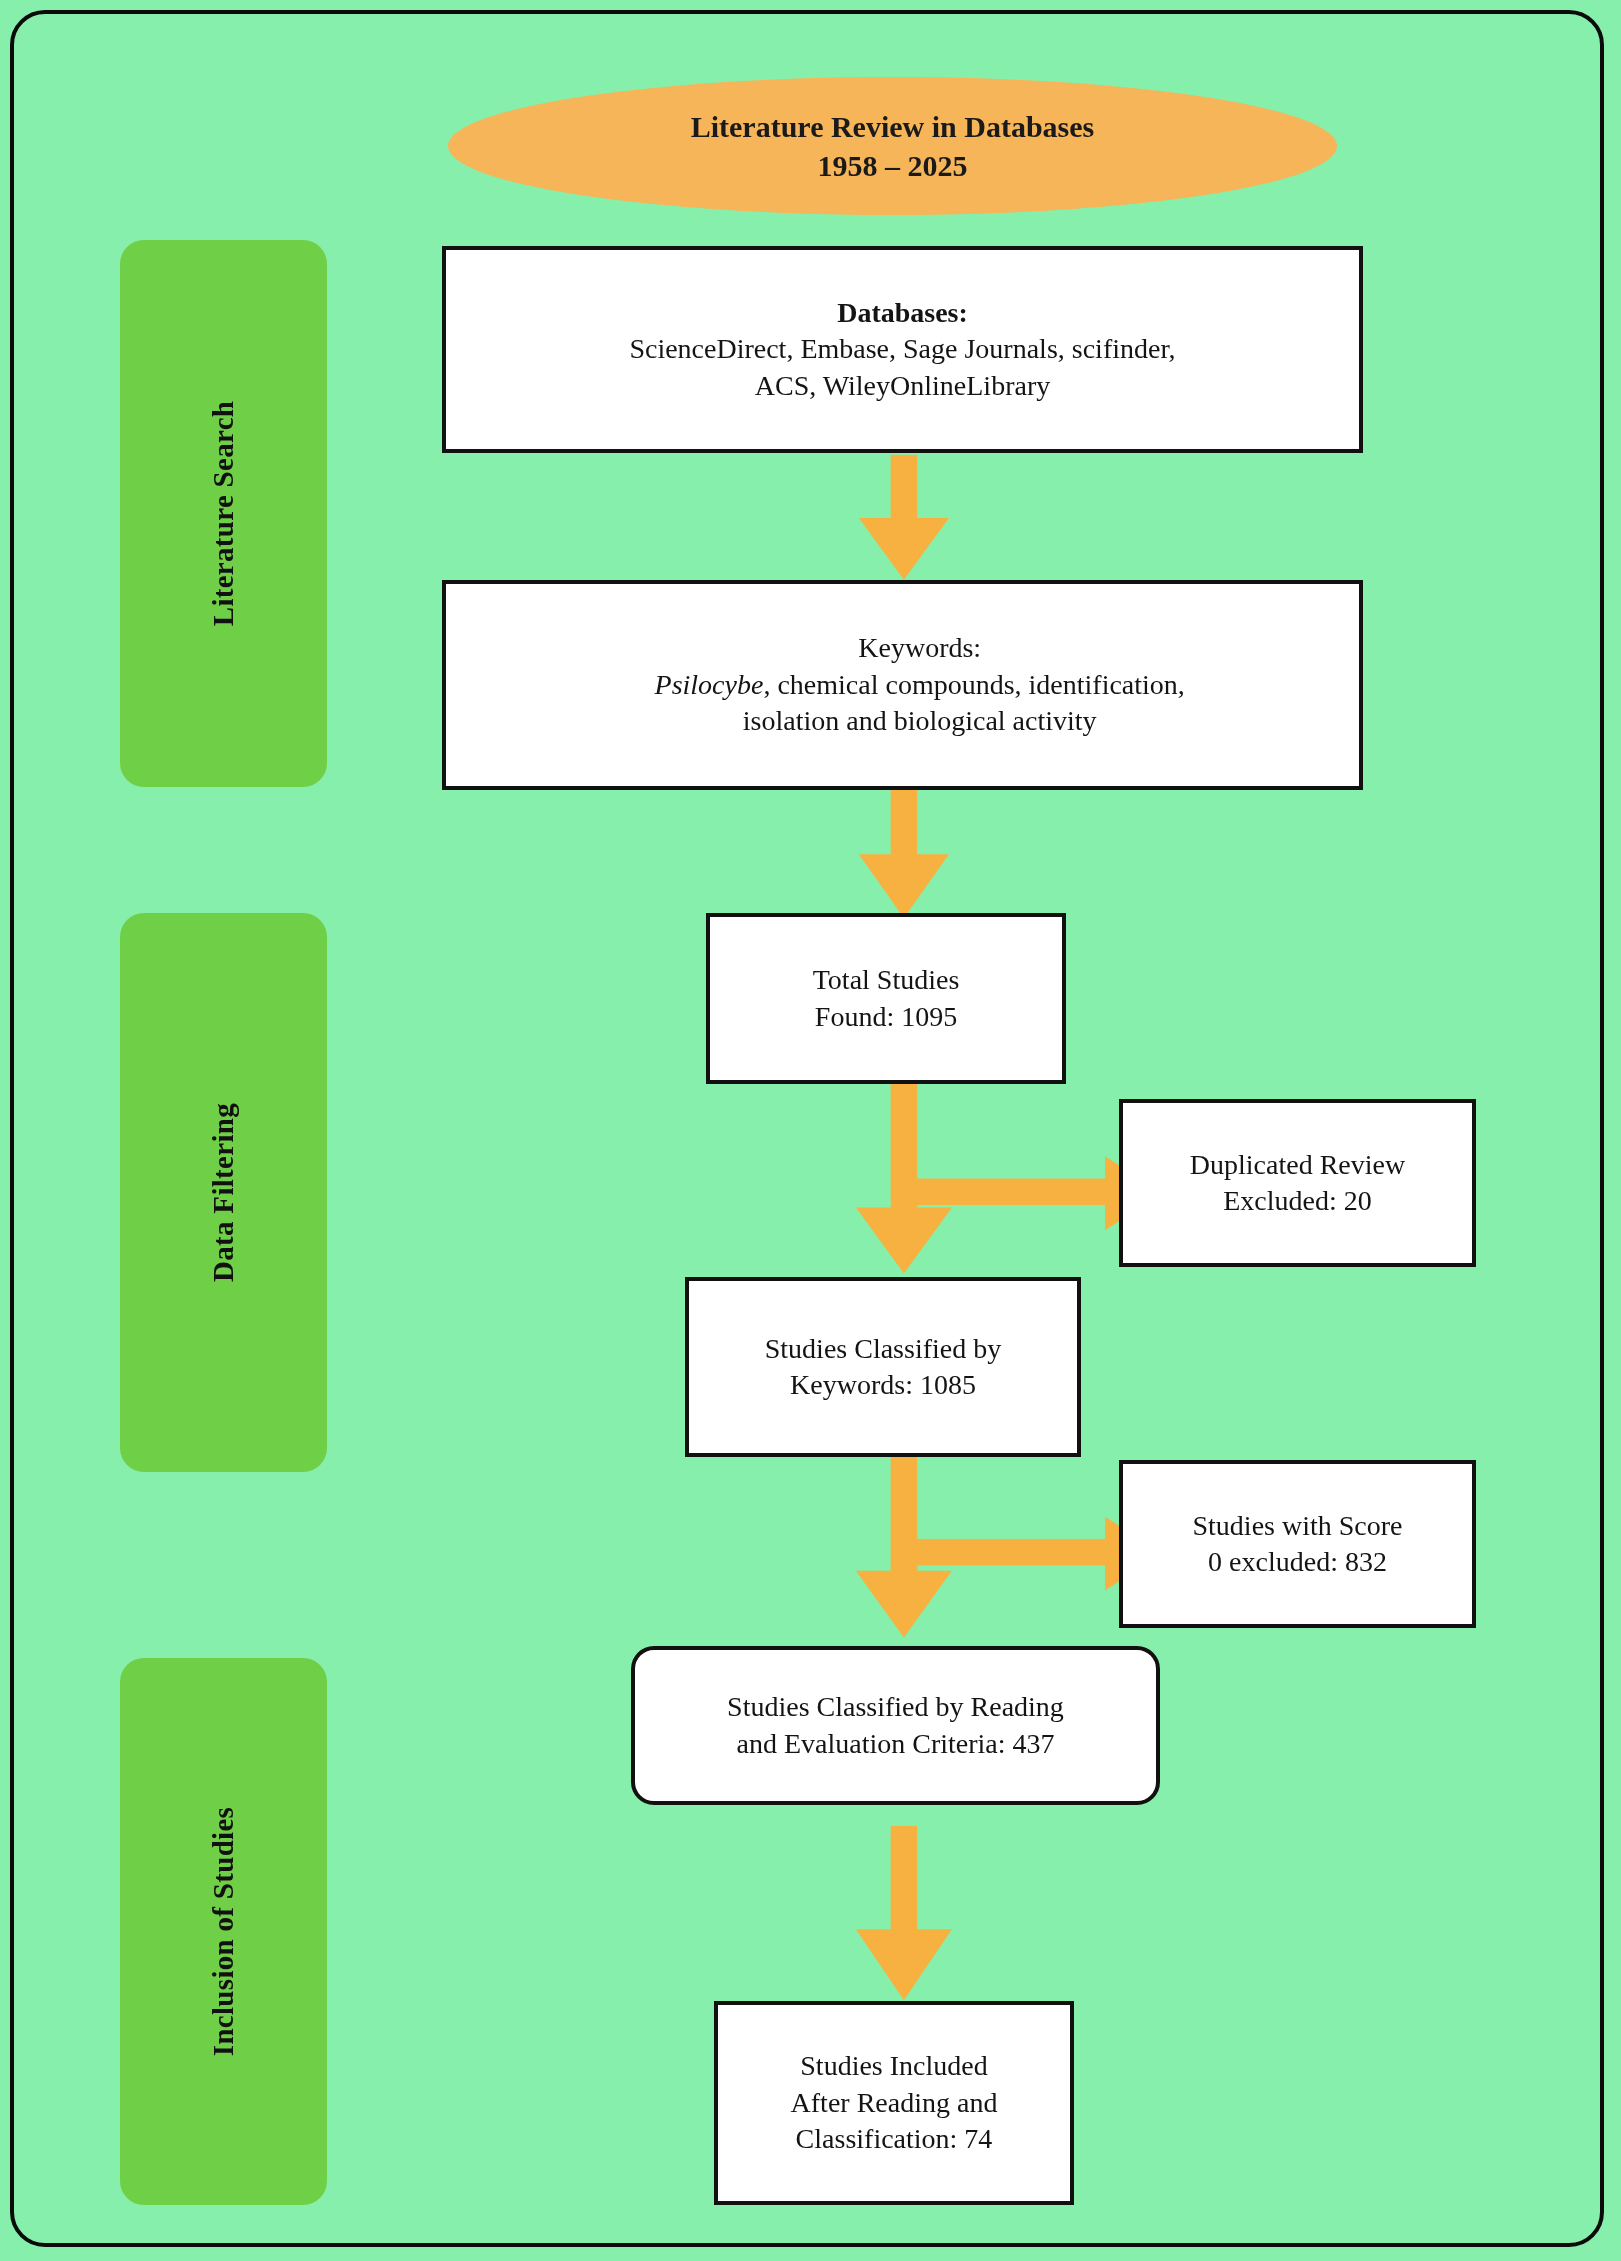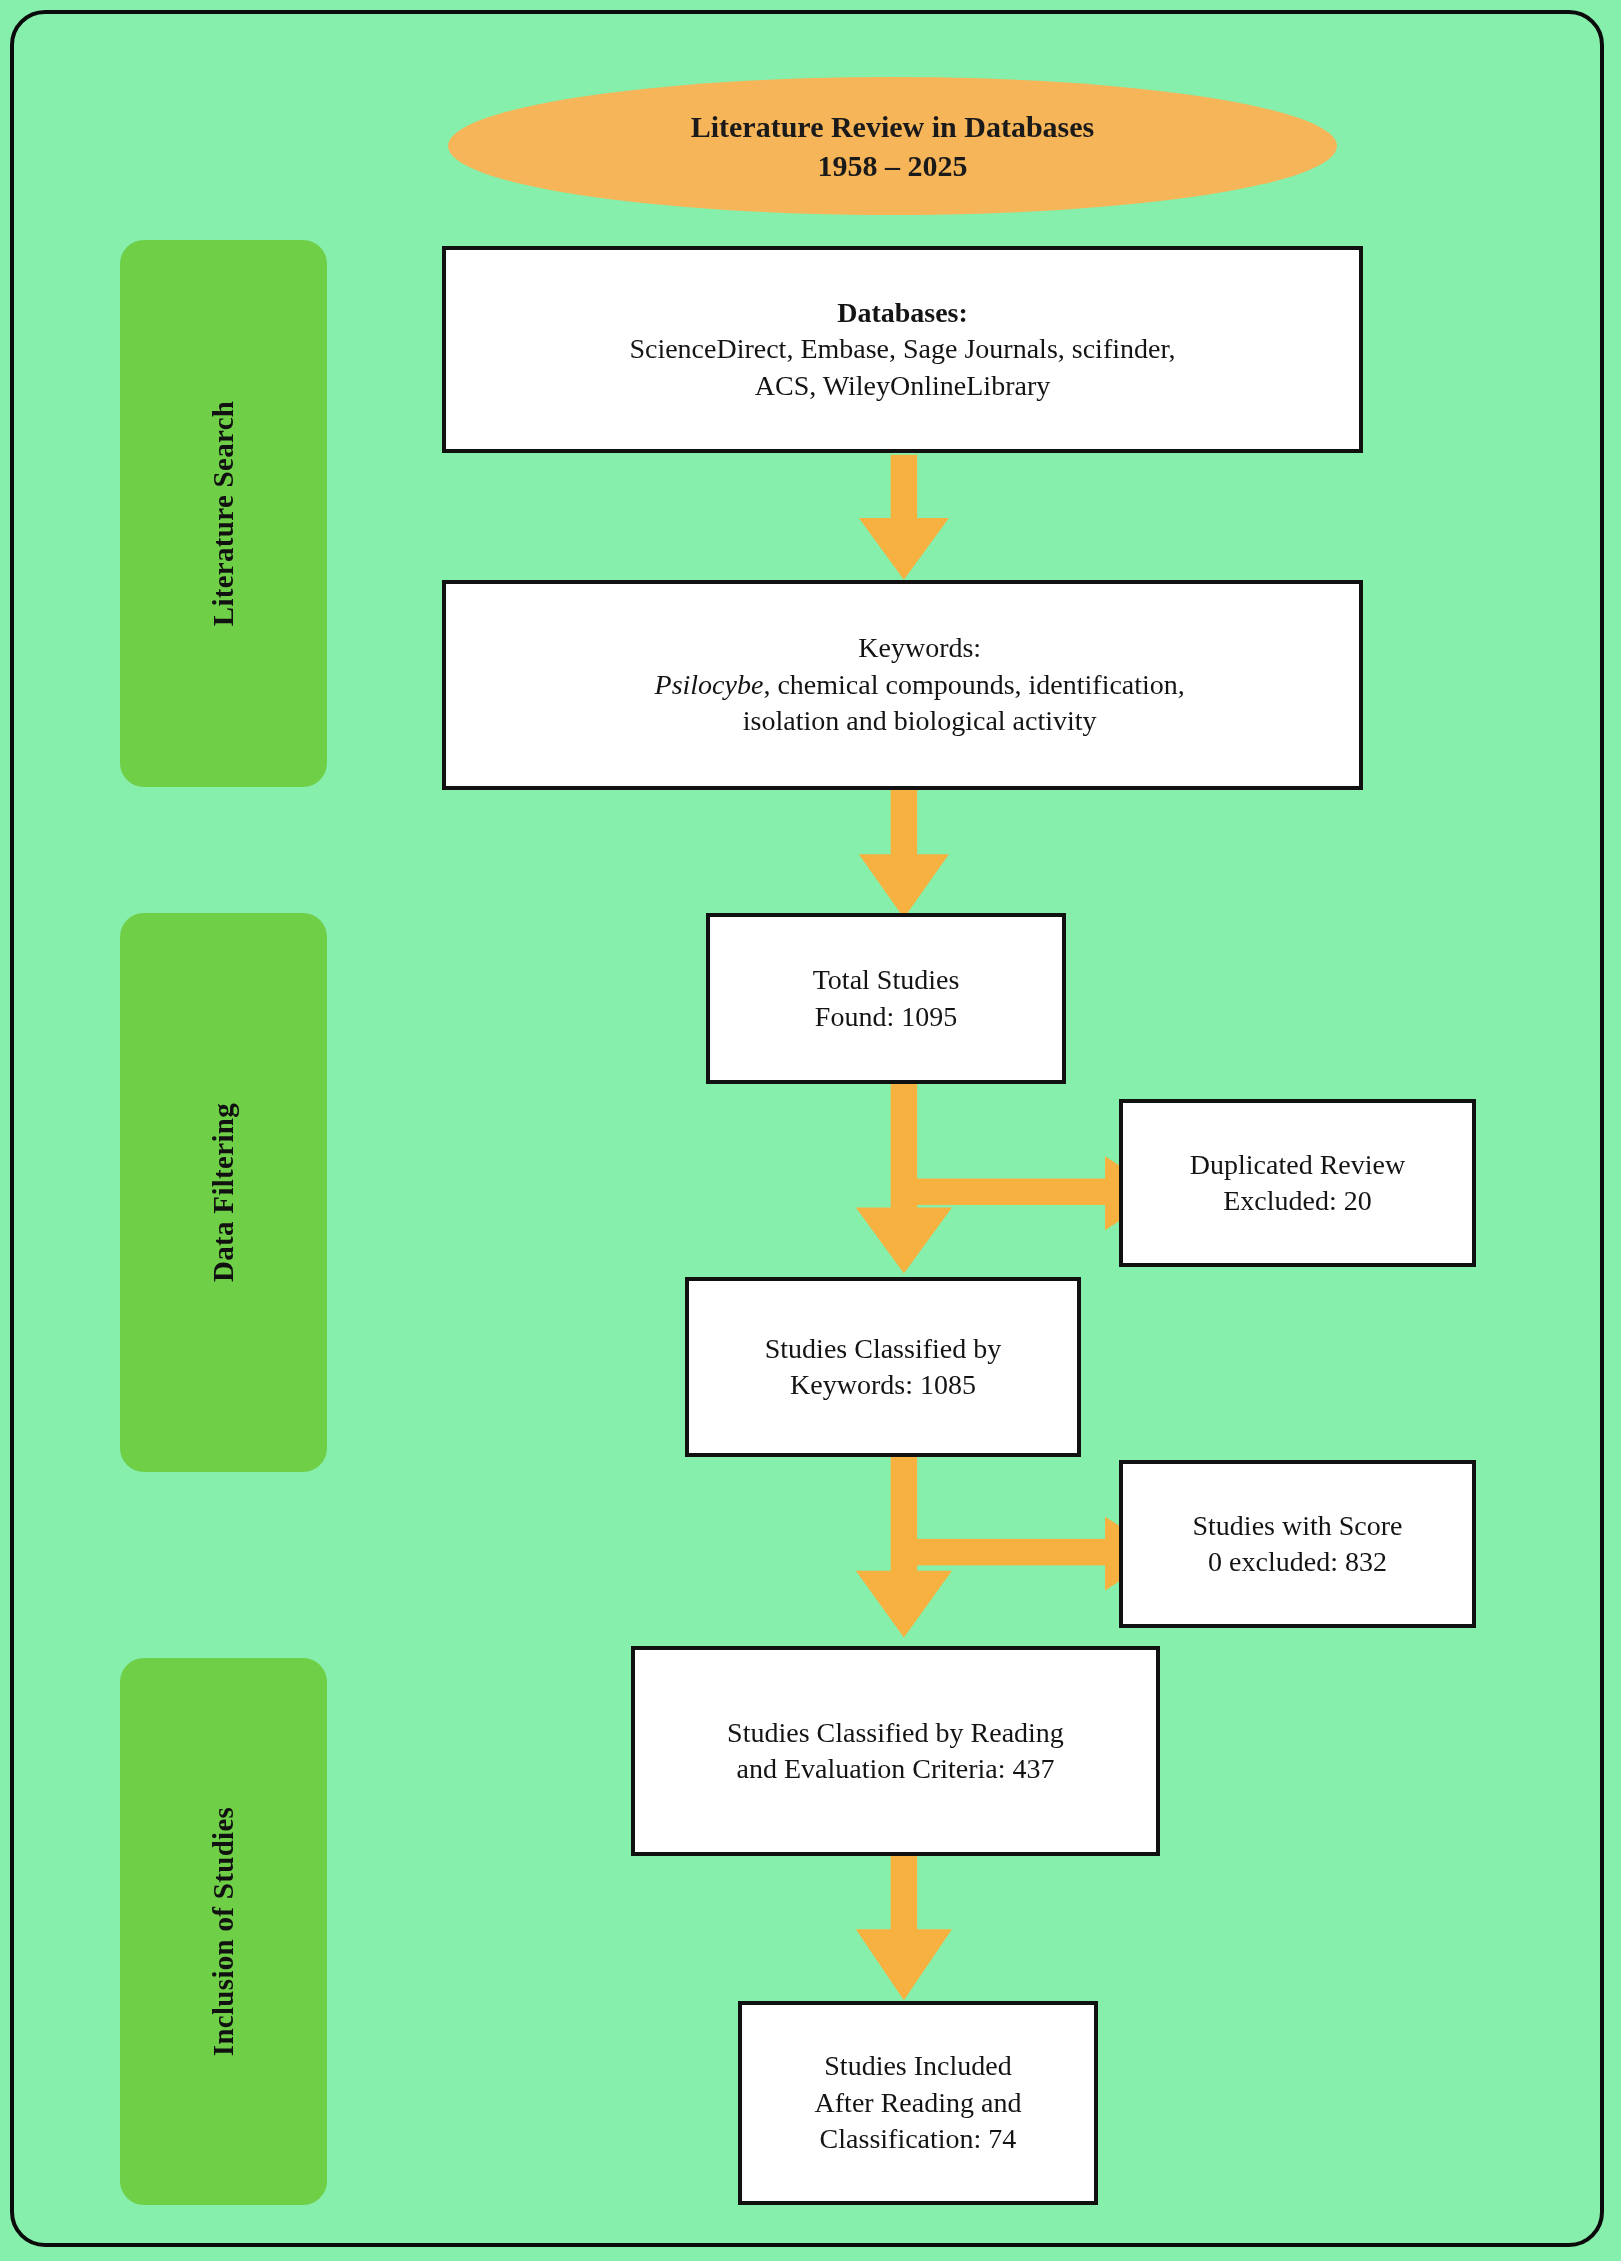--- a/index.html
+++ b/index.html
@@ -162,25 +162,25 @@
   <div class="box" style="left:685px;top:1277px;width:396px;height:180px;">
     <span class="ln">Studies Classified by</span>
     <span class="ln">Keywords: 1085</span>
   </div>
 
   <div class="box" style="left:1119px;top:1460px;width:357px;height:168px;">
     <span class="ln">Studies with Score</span>
     <span class="ln">0 excluded: 832</span>
   </div>
 
-  <div class="box" style="left:631px;top:1646px;width:529px;height:210px;">
+  <div class="box" style="left:631px;top:1646px;width:529px;height:159px;border-radius:23px;">
     <span class="ln">Studies Classified by Reading</span>
     <span class="ln">and Evaluation Criteria: 437</span>
   </div>
 
-  <div class="box" style="left:738px;top:2001px;width:360px;height:204px;">
+  <div class="box" style="left:714px;top:2001px;width:360px;height:204px;">
     <span class="ln">Studies Included</span>
     <span class="ln">After Reading and</span>
     <span class="ln">Classification: 74</span>
   </div>
 
 </div>
 
 
 </body></html>

